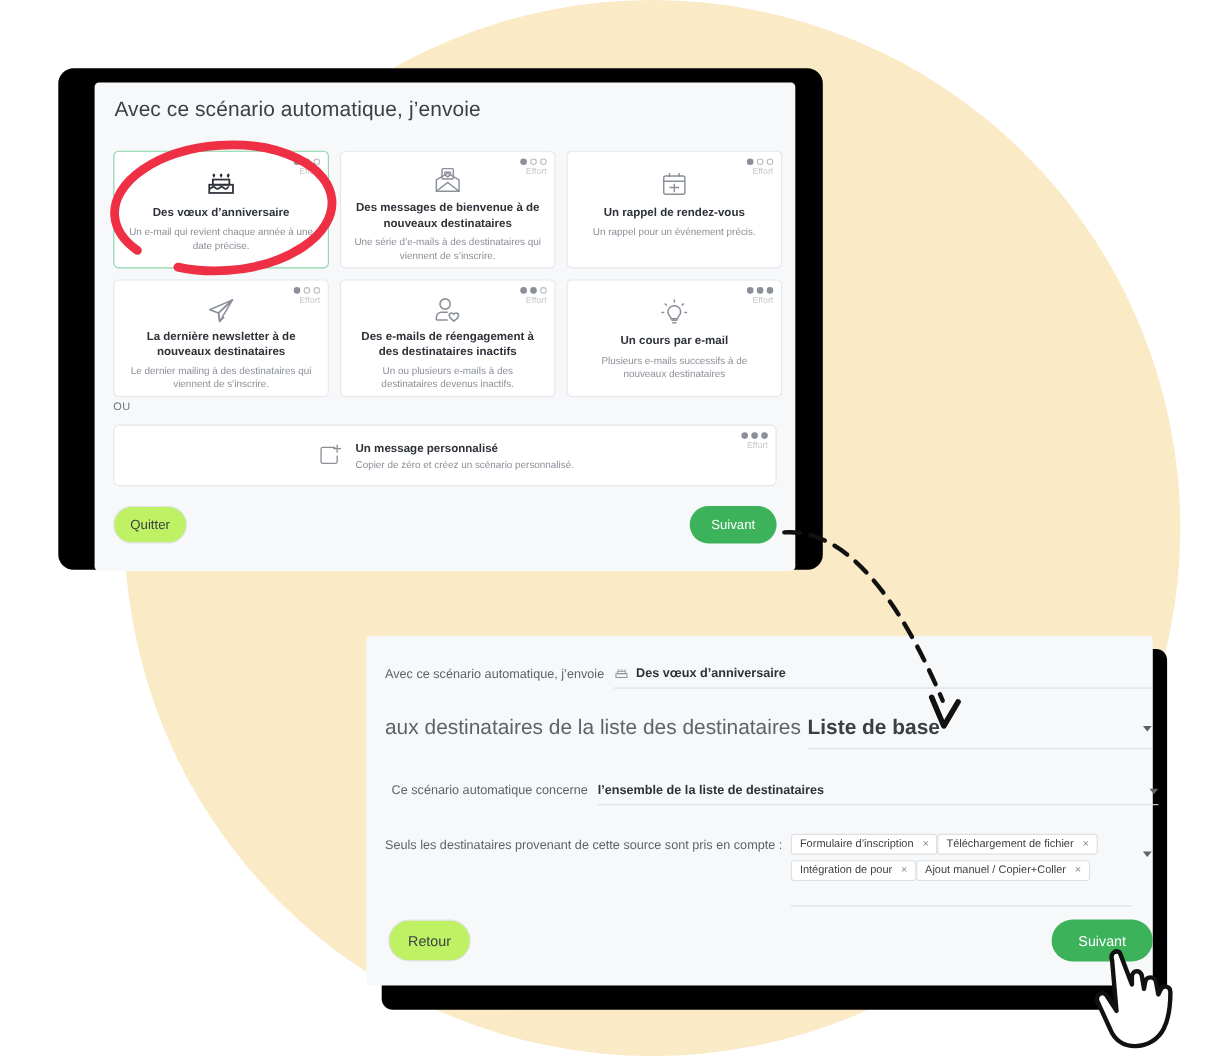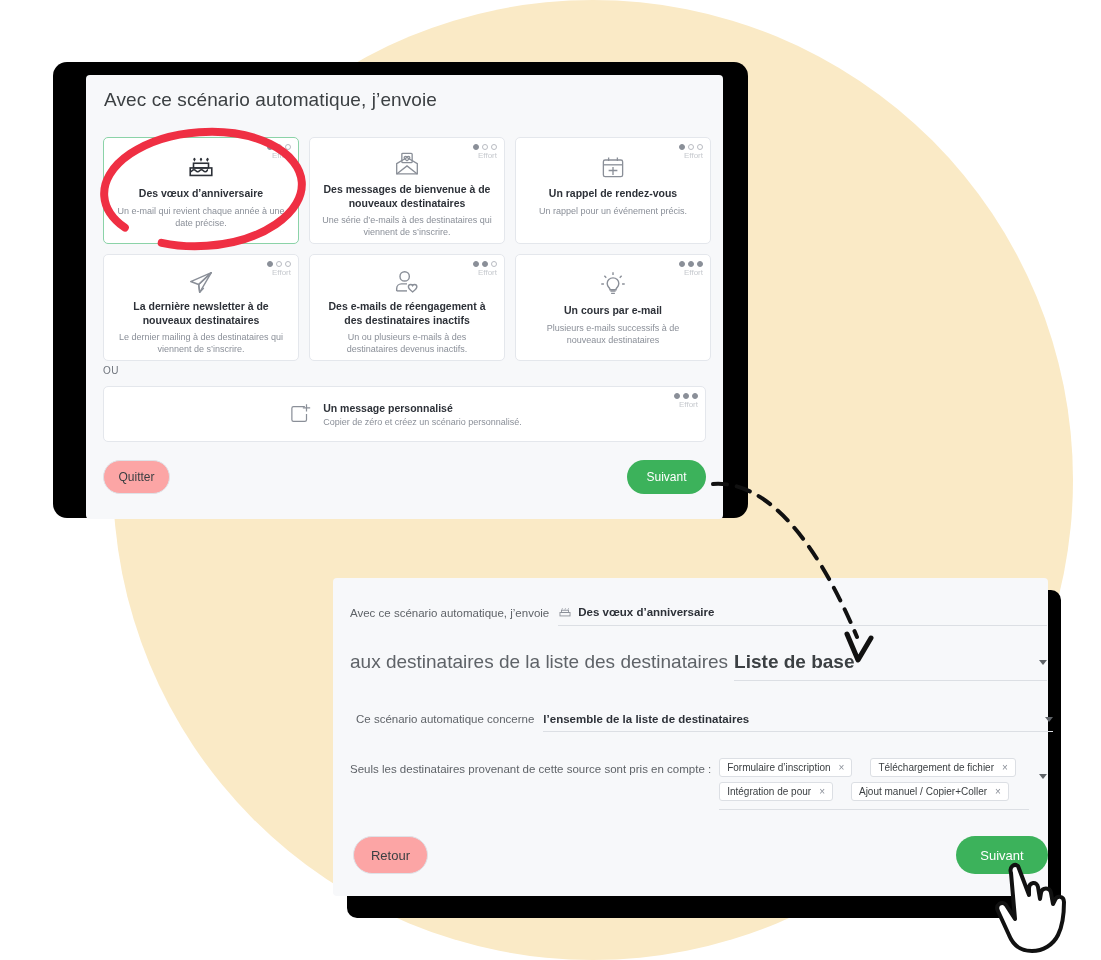--- a/index.html
+++ b/index.html
@@ -103,21 +103,21 @@
   .wide-inner { display: flex; align-items: center; gap: 10px; }
   .wide-txt .t { font-size: 10.5px; font-weight: bold; color: #2d3138; }
   .wide-txt .s { font-size: 9px; color: #8a8f98; margin-top: 3px; }
 
   .p1-footer { position: absolute; left: 17px; top: 385px; width: 603px; height: 42px; }
 
   .btn-ghost {
     position: absolute; left: 0; top: 0;
     width: 67px; height: 34px;
     border: 1px solid #dfe2e7; border-radius: 17px;
-    background: #fca5a5; color: #3c4043; font-size: 12px;
+    background: #bef264; color: #3c4043; font-size: 12px;
     display: flex; align-items: center; justify-content: center;
     font-family: "Liberation Sans", sans-serif;
     cursor: pointer;
   }
   .btn-green {
     position: absolute; right: 0; top: 0;
     width: 79px; height: 34px;
     border: none; border-radius: 17px;
     background: #3cb25b; color: #ffffff; font-size: 12px;
     display: flex; align-items: center; justify-content: center;
@@ -160,21 +160,21 @@
     padding-bottom: 6px;
     margin-top: 35px;
   }
   #f3 .val { font-size: 11.5px; color: #2d3138; font-weight: bold; }
 
   
   #f4 { left: 17px; top: 180px; width: 697px; display: flex; align-items: flex-start; }
   #f4 .f-label { font-size: 11.5px; padding-top: 5px; }
   #f4 .chips-wrap {
     flex: 1; margin-left: 8px; display: flex; flex-wrap: wrap;
-    gap: 5px 18px; padding-bottom: 8px; align-content: flex-start;
+    gap: 5px 0; padding-bottom: 22px; align-content: flex-start;
   }
   .chip {
     display: inline-flex; align-items: center; gap: 8px;
     border: 1px solid #dcdfe4; border-radius: 3px;
     background: #ffffff; padding: 3px 7px;
     font-size: 10px; color: #3c4043;
   }
   .chip .x { color: #8a8f98; font-size: 10px; cursor: pointer; }
 
   .caret {

